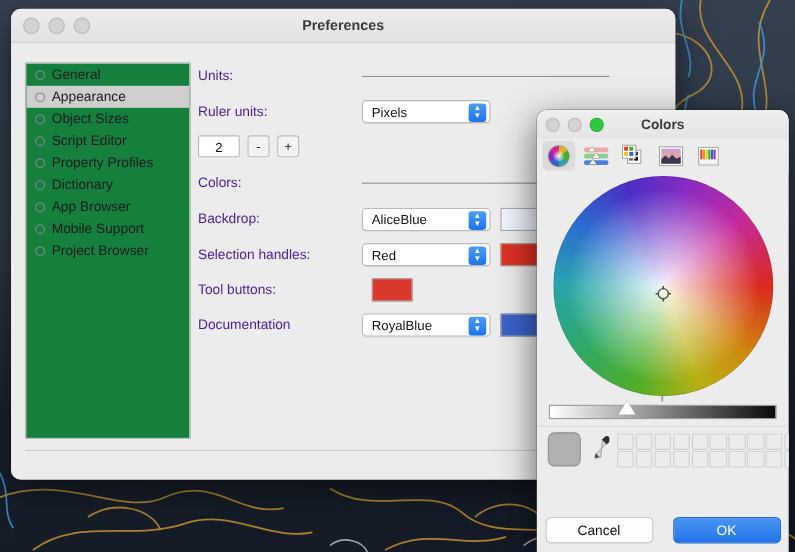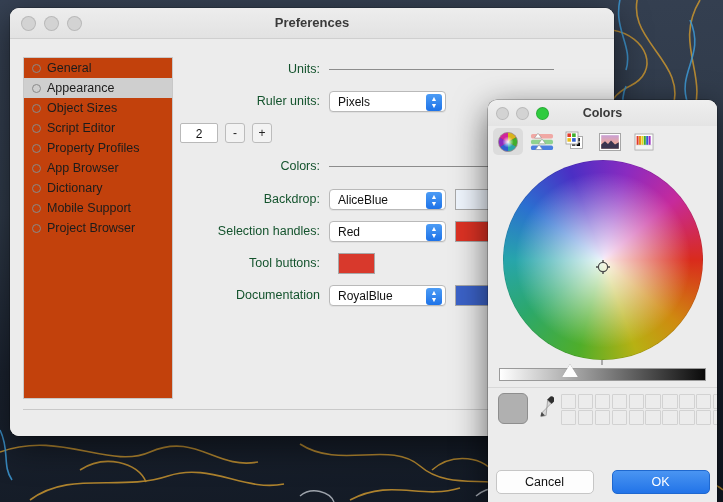--- a/index.html
+++ b/index.html
@@ -32,38 +32,38 @@
   .light.green{background:#2ecb3e;border-color:rgba(0,0,0,.16);}
   .wtitle{
     position:absolute;left:0;right:0;top:0;height:30px;line-height:30px;
     text-align:center;font-size:13px;font-weight:bold;color:#3a3a3a;
   }
   #prefs .body{position:relative;height:398px;background:#ececec;}
 
   
   .sidebar{
     position:absolute;left:13px;top:18px;width:148px;height:340px;
-    background:#c2410c;border:1px solid #c8c8c8;overflow:hidden;
+    background:#15803d;border:1px solid #c8c8c8;overflow:hidden;
   }
   .side-item{
     height:20px;display:flex;align-items:center;gap:6px;padding:0 0 0 8px;
     font-size:12.5px;color:#1c1c1c;
   }
   .side-item.sel{background:#cfcfcf;}
   .bullet{
     width:7px;height:7px;border-radius:50%;
     border:1px solid #8a8a8a;background:transparent;flex:none;
   }
 
   
   .form{position:absolute;left:170px;top:14px;right:10px;bottom:0;}
   .row{display:flex;align-items:center;height:32px;}
   .lbl{
-    width:140px;text-align:right;padding-right:9px;
-    font-size:12.5px;color:#14532d;flex:none;white-space:nowrap;
+    width:140px;text-align:left;padding-right:9px;
+    font-size:12.5px;color:#4c1d95;flex:none;white-space:nowrap;
   }
   .sepline{flex:1;height:0;border-top:1px solid #8c8c8c;margin-right:50px;}
 
   .combo{
     position:relative;width:117px;height:21px;background:#fff;
     border:1px solid #b9b9b9;border-radius:4px;
     box-shadow:0 1px 0 rgba(0,0,0,.05);
     font-size:12px;color:#111;line-height:21px;padding-left:8px;
     box-sizing:border-box;
   }
@@ -220,25 +220,25 @@
       <div class="side-item">
         <span class="bullet"></span>
         <span>Script Editor</span>
       </div>
       <div class="side-item">
         <span class="bullet"></span>
         <span>Property Profiles</span>
       </div>
       <div class="side-item">
         <span class="bullet"></span>
+        <span>Dictionary</span>
+      </div>
+      <div class="side-item">
+        <span class="bullet"></span>
         <span>App Browser</span>
-      </div>
-      <div class="side-item">
-        <span class="bullet"></span>
-        <span>Dictionary</span>
       </div>
       <div class="side-item">
         <span class="bullet"></span>
         <span>Mobile Support</span>
       </div>
       <div class="side-item">
         <span class="bullet"></span>
         <span>Project Browser</span>
       </div>
     </div>

